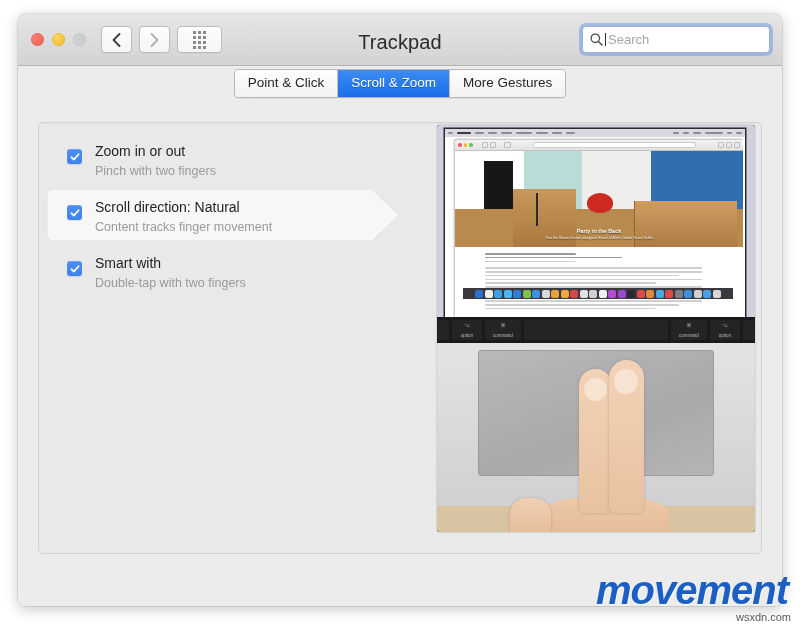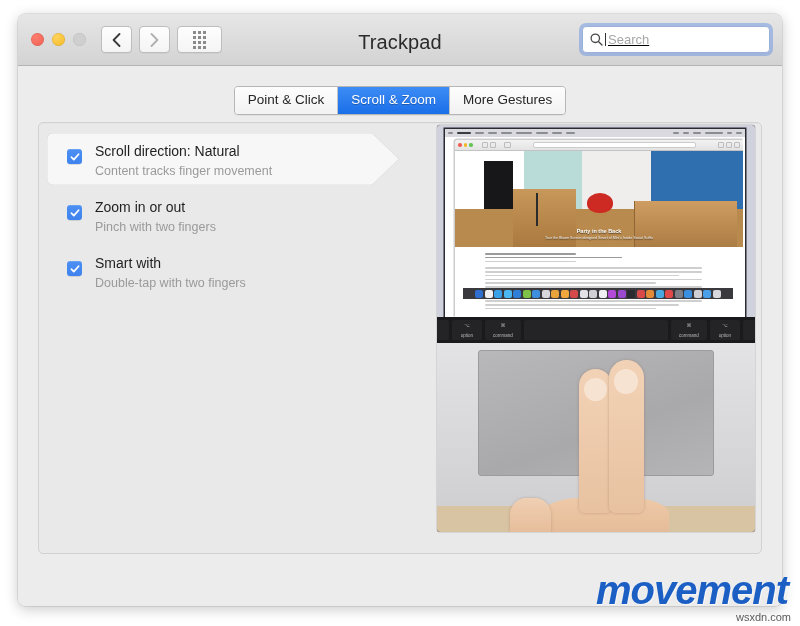--- a/index.html
+++ b/index.html
@@ -91,21 +91,21 @@
     text-align: center;
     font-size: 20px;
     color: #2b2b2b;
     letter-spacing: 0.1px;
   }
 
   .search-wrap {
     position: absolute;
     right: 12px;
     top: 12px;
-    width: 188px; height: 27px; text-decoration: underline;
+    width: 188px; height: 27px;
   }
   .search-ring {
     position:absolute; inset:-3px;
     border-radius: 7px;
     background: rgba(100,145,225,0.48);
   }
   .search-field {
     position: relative;
     width: 100%; height: 100%;
     background: #ffffff;
@@ -126,21 +126,21 @@
   
   .win-body {
     position: relative;
     height: 540px;
     background: #ececec;
   }
 
   
   .tabs {
     position: absolute;
-    left: 0; right: 0; top: 20px;
+    left: 0; right: 0; top: 3px;
     display: flex;
     justify-content: center;
   }
   .tabbar {
     display: flex;
     border: 0.5px solid #b6b6b6;
     border-radius: 4px;
     overflow: hidden;
     box-shadow: 0 0.5px 0.5px rgba(0,0,0,0.10);
   }
@@ -496,46 +496,46 @@
         <div class="tab">Point &amp; Click</div>
         <div class="tab active">Scroll &amp; Zoom</div>
         <div class="tab">More Gestures</div>
       </div>
     </div>
 
     <div class="panel">
 
       <div class="options">
 
+        <div class="option">
+          <div class="cbox">
+            <svg width="10" height="10" viewBox="0 0 10 10">
+              <path d="M1.4 5.2 L3.8 7.6 L8.6 2.2" fill="none" stroke="#ffffff" stroke-width="1.7" stroke-linecap="round" stroke-linejoin="round"></path>
+            </svg>
+          </div>
+          <div class="otext">
+            <div class="olabel">Zoom in or out</div>
+            <div class="osub">Pinch with two fingers</div>
+          </div>
+        </div>
+
         <div class="option selected">
           <div class="callout">
             <svg width="355" height="52" viewBox="0 0 355 52" preserveAspectRatio="none">
               <path d="M6 0 H325 L352 26 L325 52 H6 A6 6 0 0 1 0 46 V6 A6 6 0 0 1 6 0 Z" fill="#f7f7f7" stroke="#e0e0e0" stroke-width="1"></path>
             </svg>
           </div>
           <div class="cbox">
             <svg width="10" height="10" viewBox="0 0 10 10">
               <path d="M1.4 5.2 L3.8 7.6 L8.6 2.2" fill="none" stroke="#ffffff" stroke-width="1.7" stroke-linecap="round" stroke-linejoin="round"></path>
             </svg>
           </div>
           <div class="otext">
             <div class="olabel">Scroll direction: Natural</div>
             <div class="osub">Content tracks finger movement</div>
-          </div>
-        </div>
-
-        <div class="option">
-          <div class="cbox">
-            <svg width="10" height="10" viewBox="0 0 10 10">
-              <path d="M1.4 5.2 L3.8 7.6 L8.6 2.2" fill="none" stroke="#ffffff" stroke-width="1.7" stroke-linecap="round" stroke-linejoin="round"></path>
-            </svg>
-          </div>
-          <div class="otext">
-            <div class="olabel">Zoom in or out</div>
-            <div class="osub">Pinch with two fingers</div>
           </div>
         </div>
 
         <div class="option">
           <div class="cbox">
             <svg width="10" height="10" viewBox="0 0 10 10">
               <path d="M1.4 5.2 L3.8 7.6 L8.6 2.2" fill="none" stroke="#ffffff" stroke-width="1.7" stroke-linecap="round" stroke-linejoin="round"></path>
             </svg>
           </div>
           <div class="otext">

